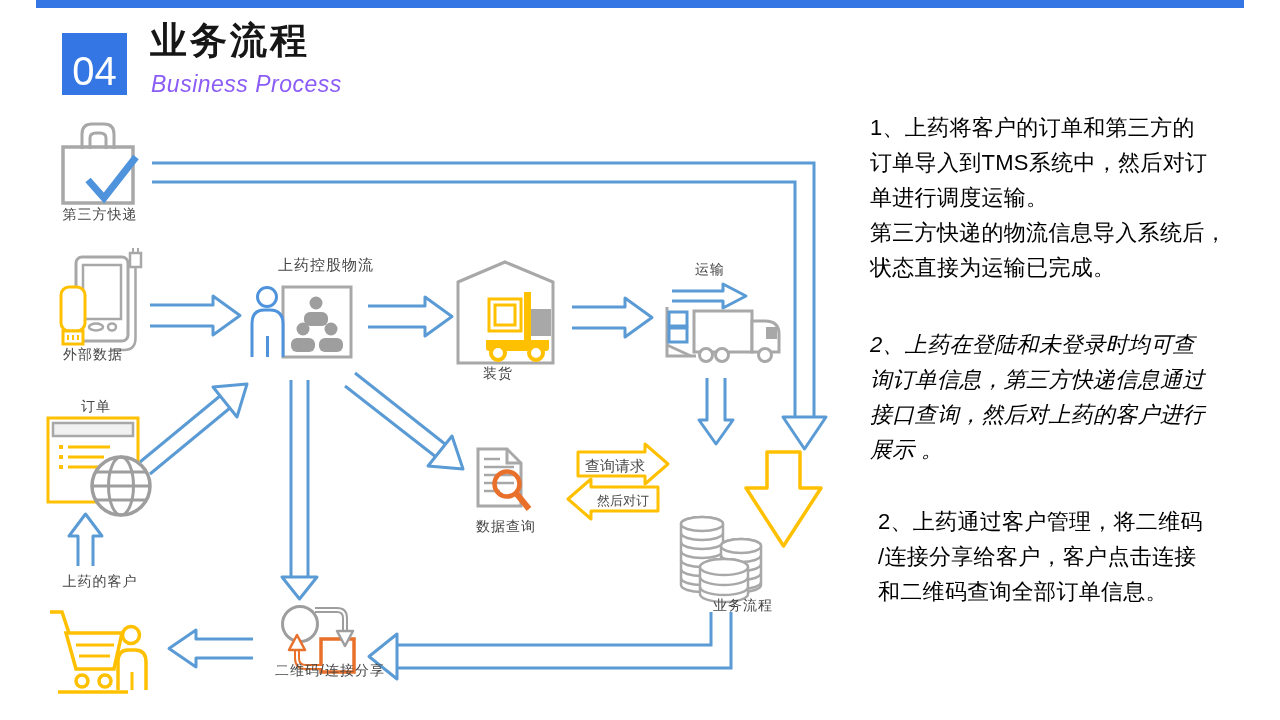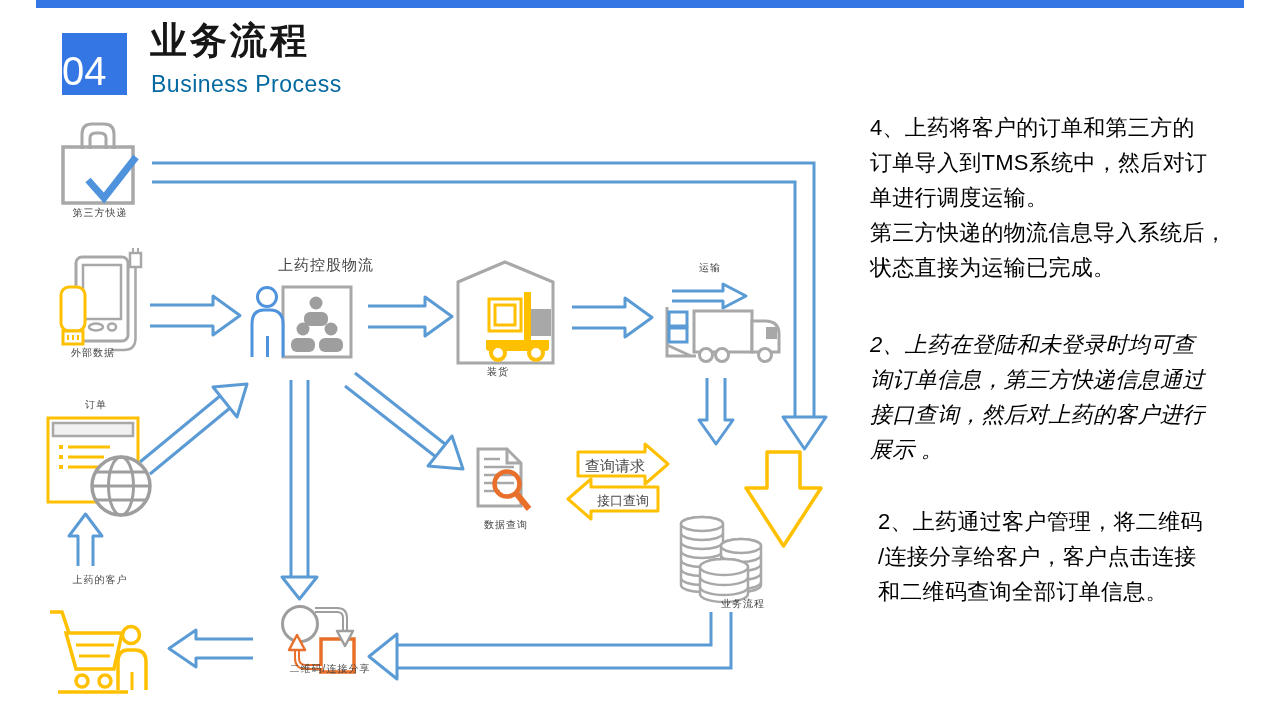--- a/index.html
+++ b/index.html
@@ -1,25 +1,25 @@
 <!DOCTYPE html>
 <html><head>
 <meta charset="utf-8">
 <style>
   html,body{margin:0;padding:0;background:#fff;}
   .slide{position:relative;width:1280px;height:720px;background:#fff;overflow:hidden;
          font-family:"Liberation Sans","DejaVu Sans",sans-serif;}
   .topbar{position:absolute;left:36px;right:36px;top:0;height:8px;background:#3477E4;}
   .numbox{position:absolute;left:62px;top:33px;width:65px;height:62px;background:#3477E4;
-          display:flex;align-items:flex-end;justify-content:flex-start;padding-bottom:4px;box-sizing:border-box;}
+          display:flex;align-items:flex-end;justify-content:center;padding-bottom:4px;box-sizing:border-box;}
   .numbox span{color:#fff;font-size:40px;line-height:1;font-weight:400;}
   .title{position:absolute;left:150px;top:16px;font-size:37px;font-weight:700;color:#161616;letter-spacing:3px;}
-  .subtitle{position:absolute;left:151px;top:71px;font-size:23px;color:#0369a1;letter-spacing:0.5px;}
+  .subtitle{position:absolute;left:151px;top:71px;font-size:23px;color:#8b5cf6;letter-spacing:0.5px;font-style:italic;}
   svg.diagram{position:absolute;left:0;top:0;z-index:1;}
-  .lbl{position:absolute;z-index:2;font-size:10px;color:#454545;text-align:center;letter-spacing:1px;white-space:nowrap;}
+  .lbl{position:absolute;z-index:2;font-size:14px;color:#454545;text-align:center;letter-spacing:1px;white-space:nowrap;}
   .note{position:absolute;z-index:2;width:400px;font-size:22px;line-height:35px;color:#000;
         white-space:pre-line;letter-spacing:0.3px;}
   
   .shaft{fill:none;stroke:#5B9BD5;stroke-width:3;}
   .fat{fill:#fff;stroke:#5B9BD5;stroke-width:3;stroke-linejoin:round;}
   .yat{fill:#fff;stroke:#FFC000;stroke-width:3;stroke-linejoin:round;}
   .gk{stroke:#A8A8A8;fill:#fff;}
   .gl{stroke:#A8A8A8;fill:none;}
 </style>
 </head>
@@ -211,27 +211,27 @@
   </svg>
 
   <span class="lbl" style="left:50px;top:206px;width:100px;">第三方快递</span>
   <span class="lbl" style="left:45px;top:346px;width:96px;">外部数据</span>
   <span class="lbl" style="left:252px;top:256px;width:100px;font-size:15px;margin-left:24px;">上药控股物流</span>
   <span class="lbl" style="left:462px;top:365px;width:72px;">装货</span>
   <span class="lbl" style="left:674px;top:261px;width:72px;">运输</span>
   <span class="lbl" style="left:48px;top:398px;width:96px;">订单</span>
   <span class="lbl" style="left:470px;top:518px;width:72px;">数据查询</span>
   <span class="lbl" style="left:584px;top:457px;width:62px;font-size:15px;color:#4a4a4a;letter-spacing:0;">查询请求</span>
-  <span class="lbl" style="left:592px;top:492px;width:62px;font-size:13px;color:#4a4a4a;letter-spacing:0;">接口查询</span>
+  <span class="lbl" style="left:592px;top:492px;width:62px;font-size:13px;color:#4a4a4a;letter-spacing:0;">然后对订</span>
   <span class="lbl" style="left:707px;top:597px;width:72px;">业务流程</span>
   <span class="lbl" style="left:58px;top:573px;width:84px;">上药的客户</span>
   <span class="lbl" style="left:258px;top:662px;width:144px;">二维码/连接分享</span>
 
   <div>
-    <div class="note" style="left:870px;top:110px;">4、上药将客户的订单和第三方的
+    <div class="note" style="left:870px;top:110px;">1、上药将客户的订单和第三方的
 订单导入到TMS系统中，然后对订
 单进行调度运输。
 第三方快递的物流信息导入系统后，
 状态直接为运输已完成。</div>
     <div class="note" style="left:870px;top:327px;font-style:italic;">2、上药在登陆和未登录时均可查
 询订单信息，第三方快递信息通过
 接口查询，然后对上药的客户进行
 展示 。</div>
     <div class="note" style="left:878px;top:504px;">2、上药通过客户管理，将二维码
 /连接分享给客户，客户点击连接

